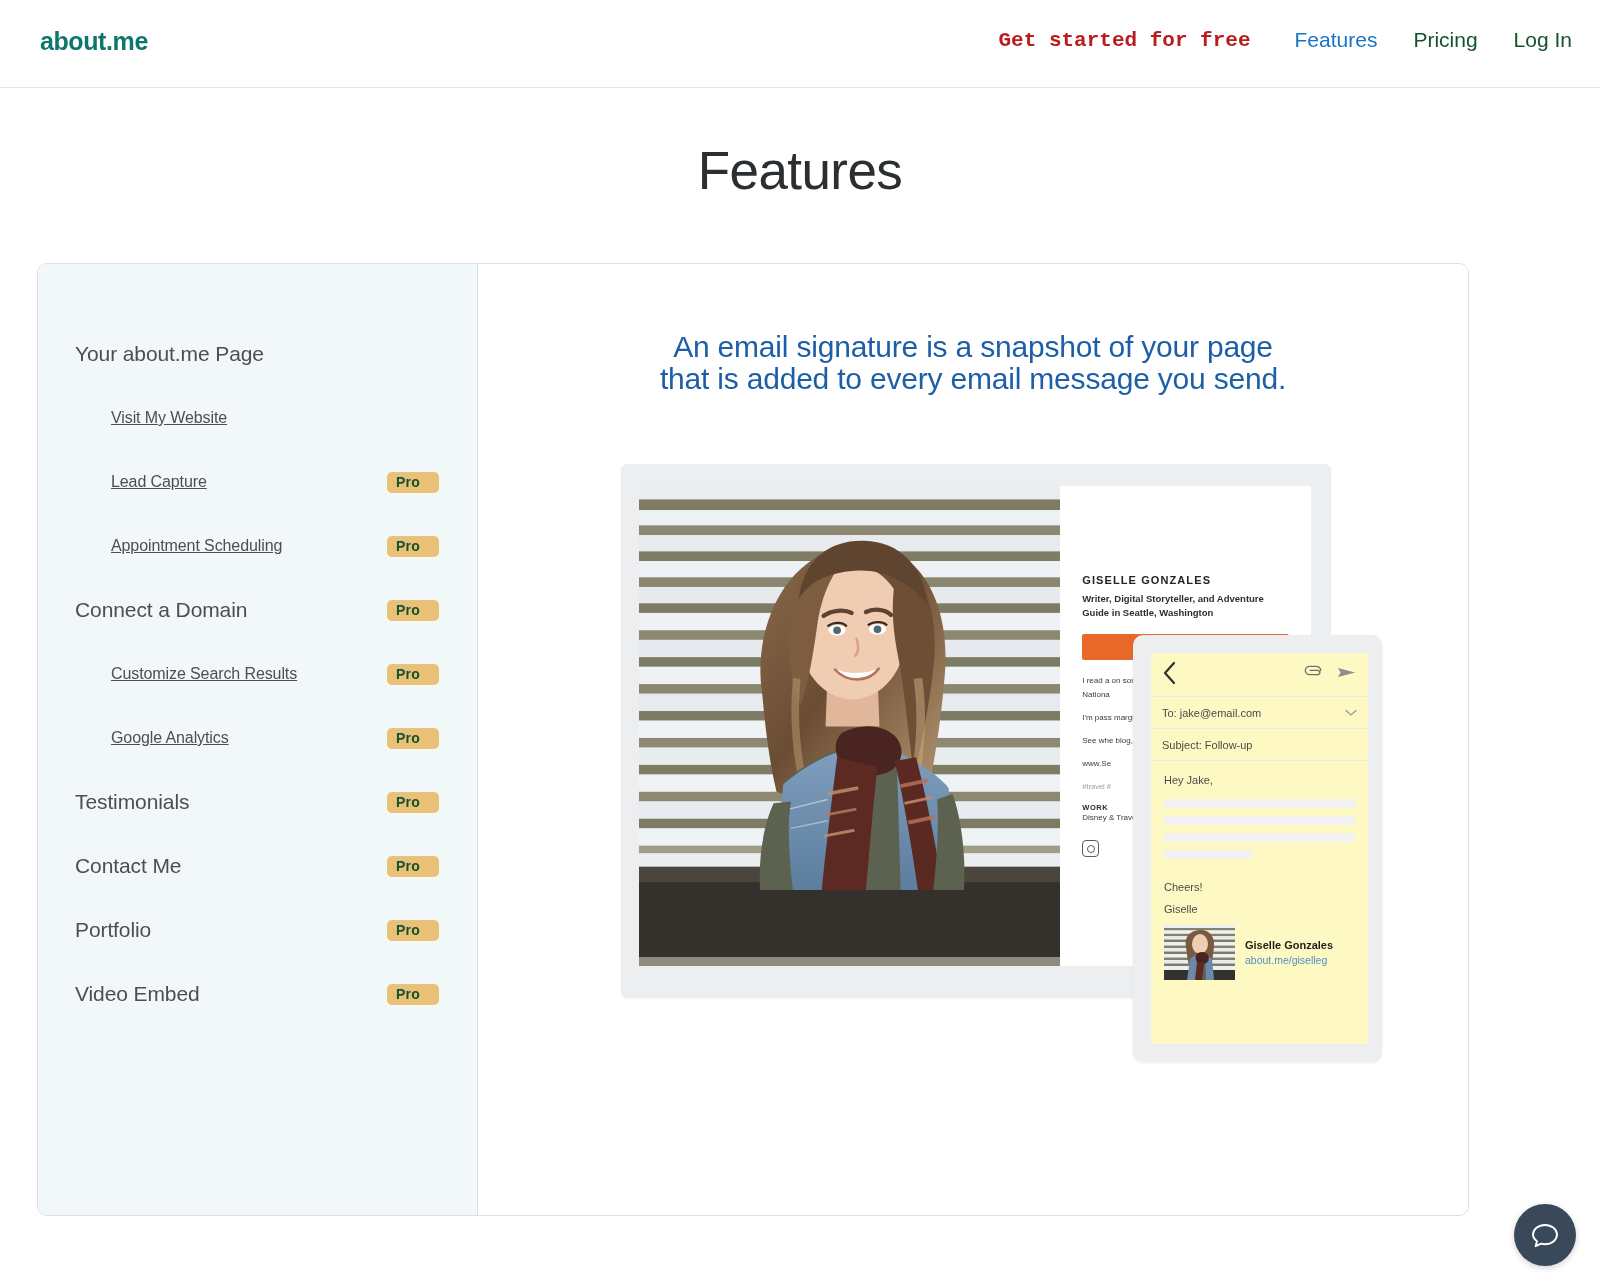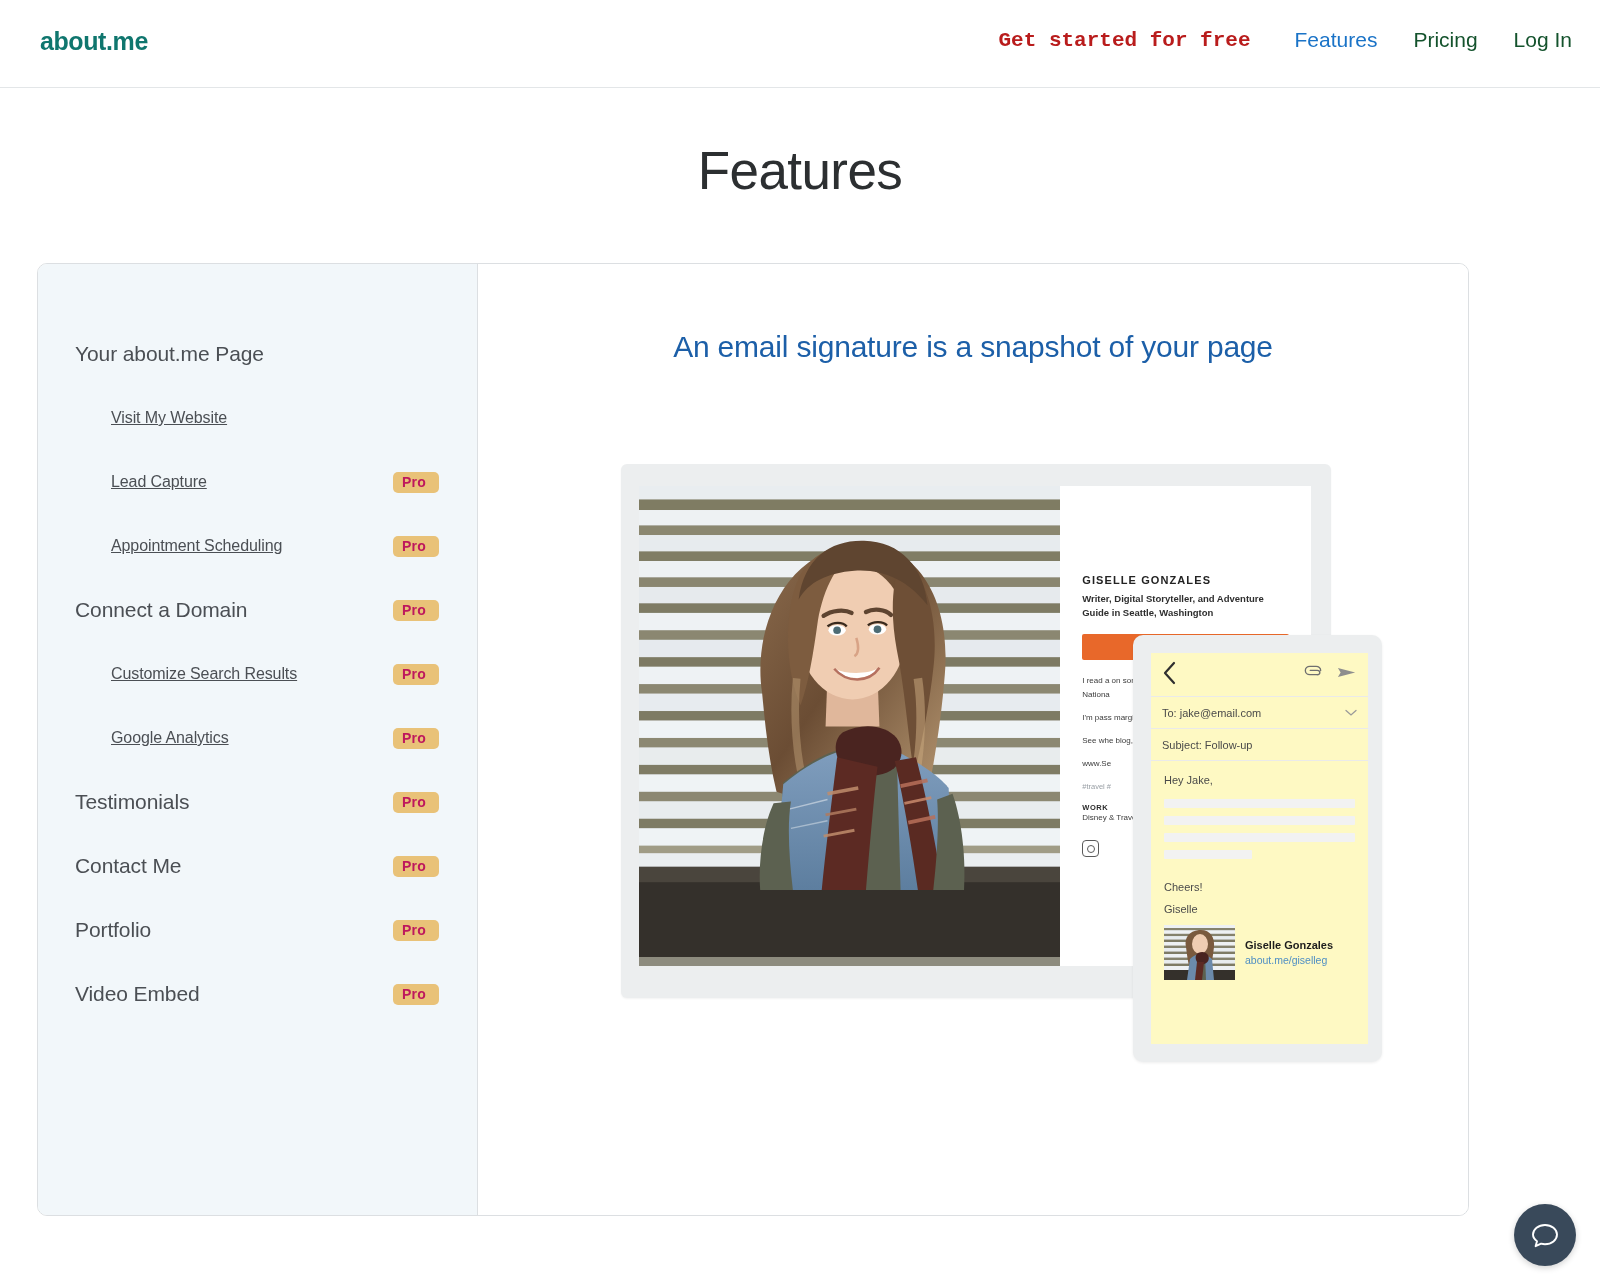--- a/index.html
+++ b/index.html
@@ -111,24 +111,24 @@
   }
   
   .tab-arrow {
     position: absolute; right: -24px; top: -1px;
     width: 26px; height: 66px; z-index: 6; pointer-events: none;
   }
 
   .pro-badge {
     margin-left: auto;
     background: #e9c278;
-    color: #be185d;
+    color: #14532d;
     font-size: 14px; font-weight: 700;
     letter-spacing: 0.2px;
-    padding: 3px 13px 4px 9px;
+    padding: 3px 19px 4px 9px;
     border-radius: 5px;
     line-height: 1;
     margin-right: 16px;
   }
 
   
   .main {
     position: relative;
     flex: 1 1 auto; height: 100%;
     background: #ffffff;
@@ -327,20 +327,21 @@
       <div class="nav-item">
         <span class="label">Video Embed</span>
         <span class="pro-badge">Pro</span>
       </div>
     </div>
 
   <div class="main">
 
     <div class="headline">
       <div>An email signature is a snapshot of your page</div>
+      <div>that is added to every email message you send.</div>
     </div>
 
     <div class="stage">
 
       <div class="desktop">
         <div class="desktop-inner">
 
           <div class="photo">
             <svg class="siding" viewBox="0 0 438 490" preserveAspectRatio="xMidYMid slice">
               <defs>

